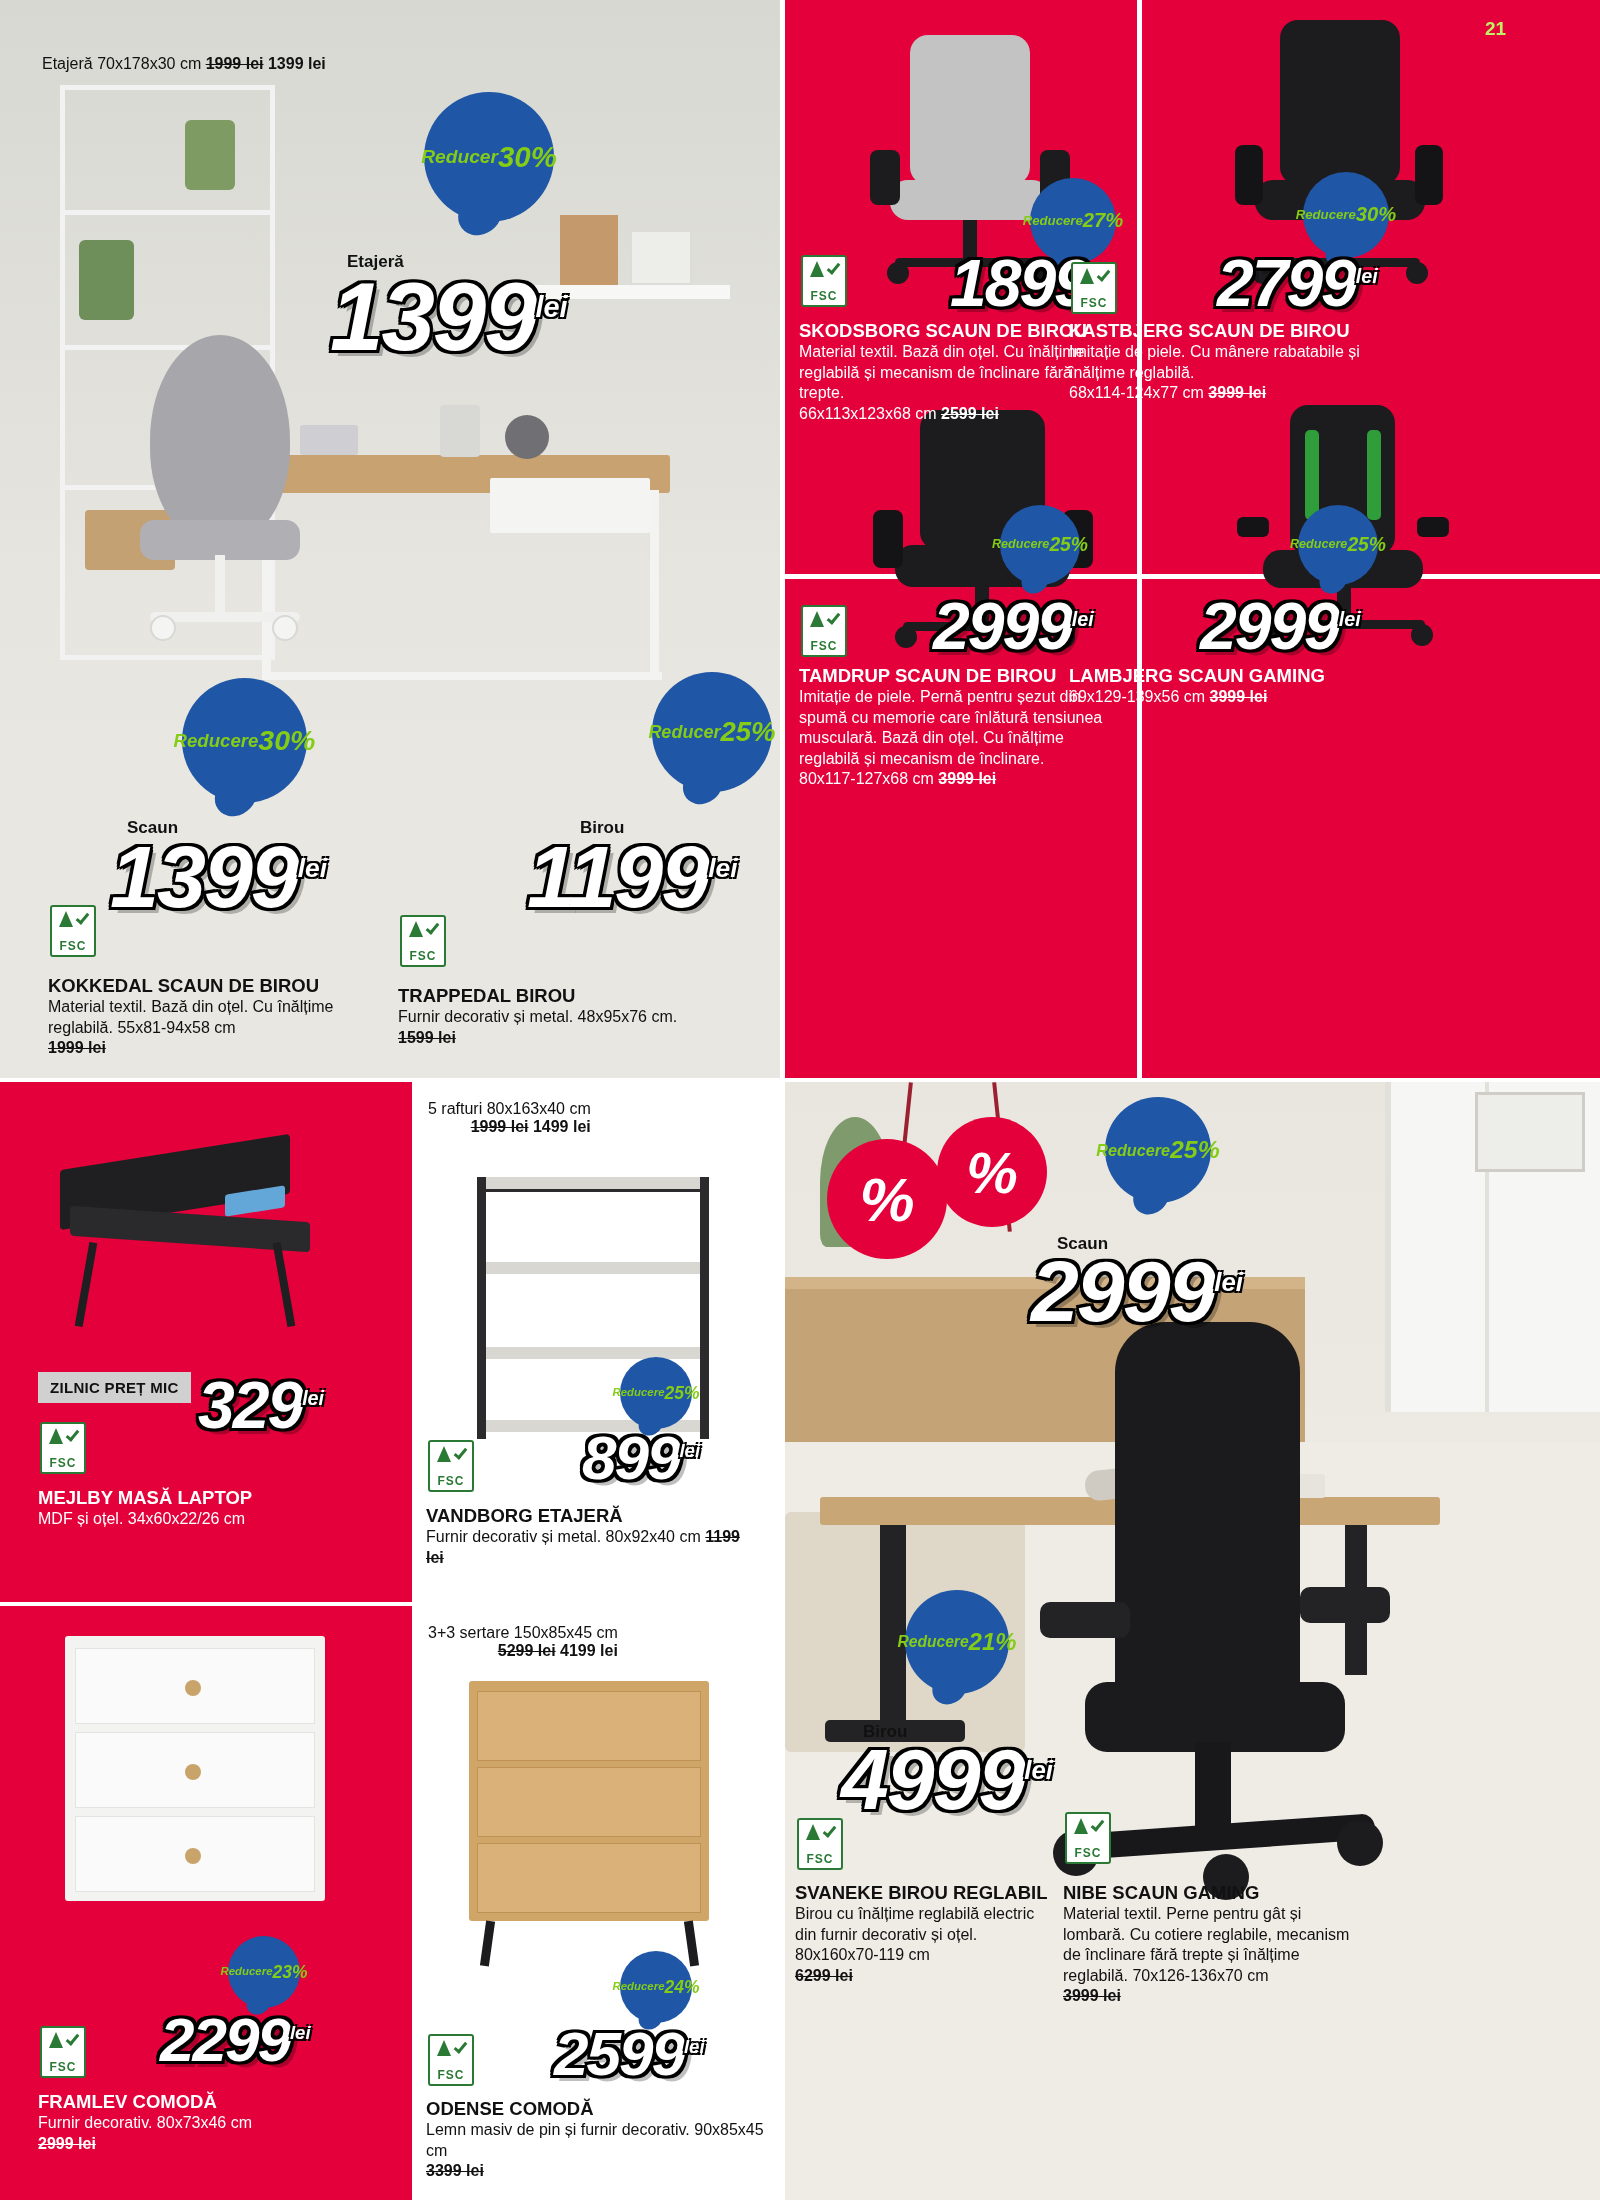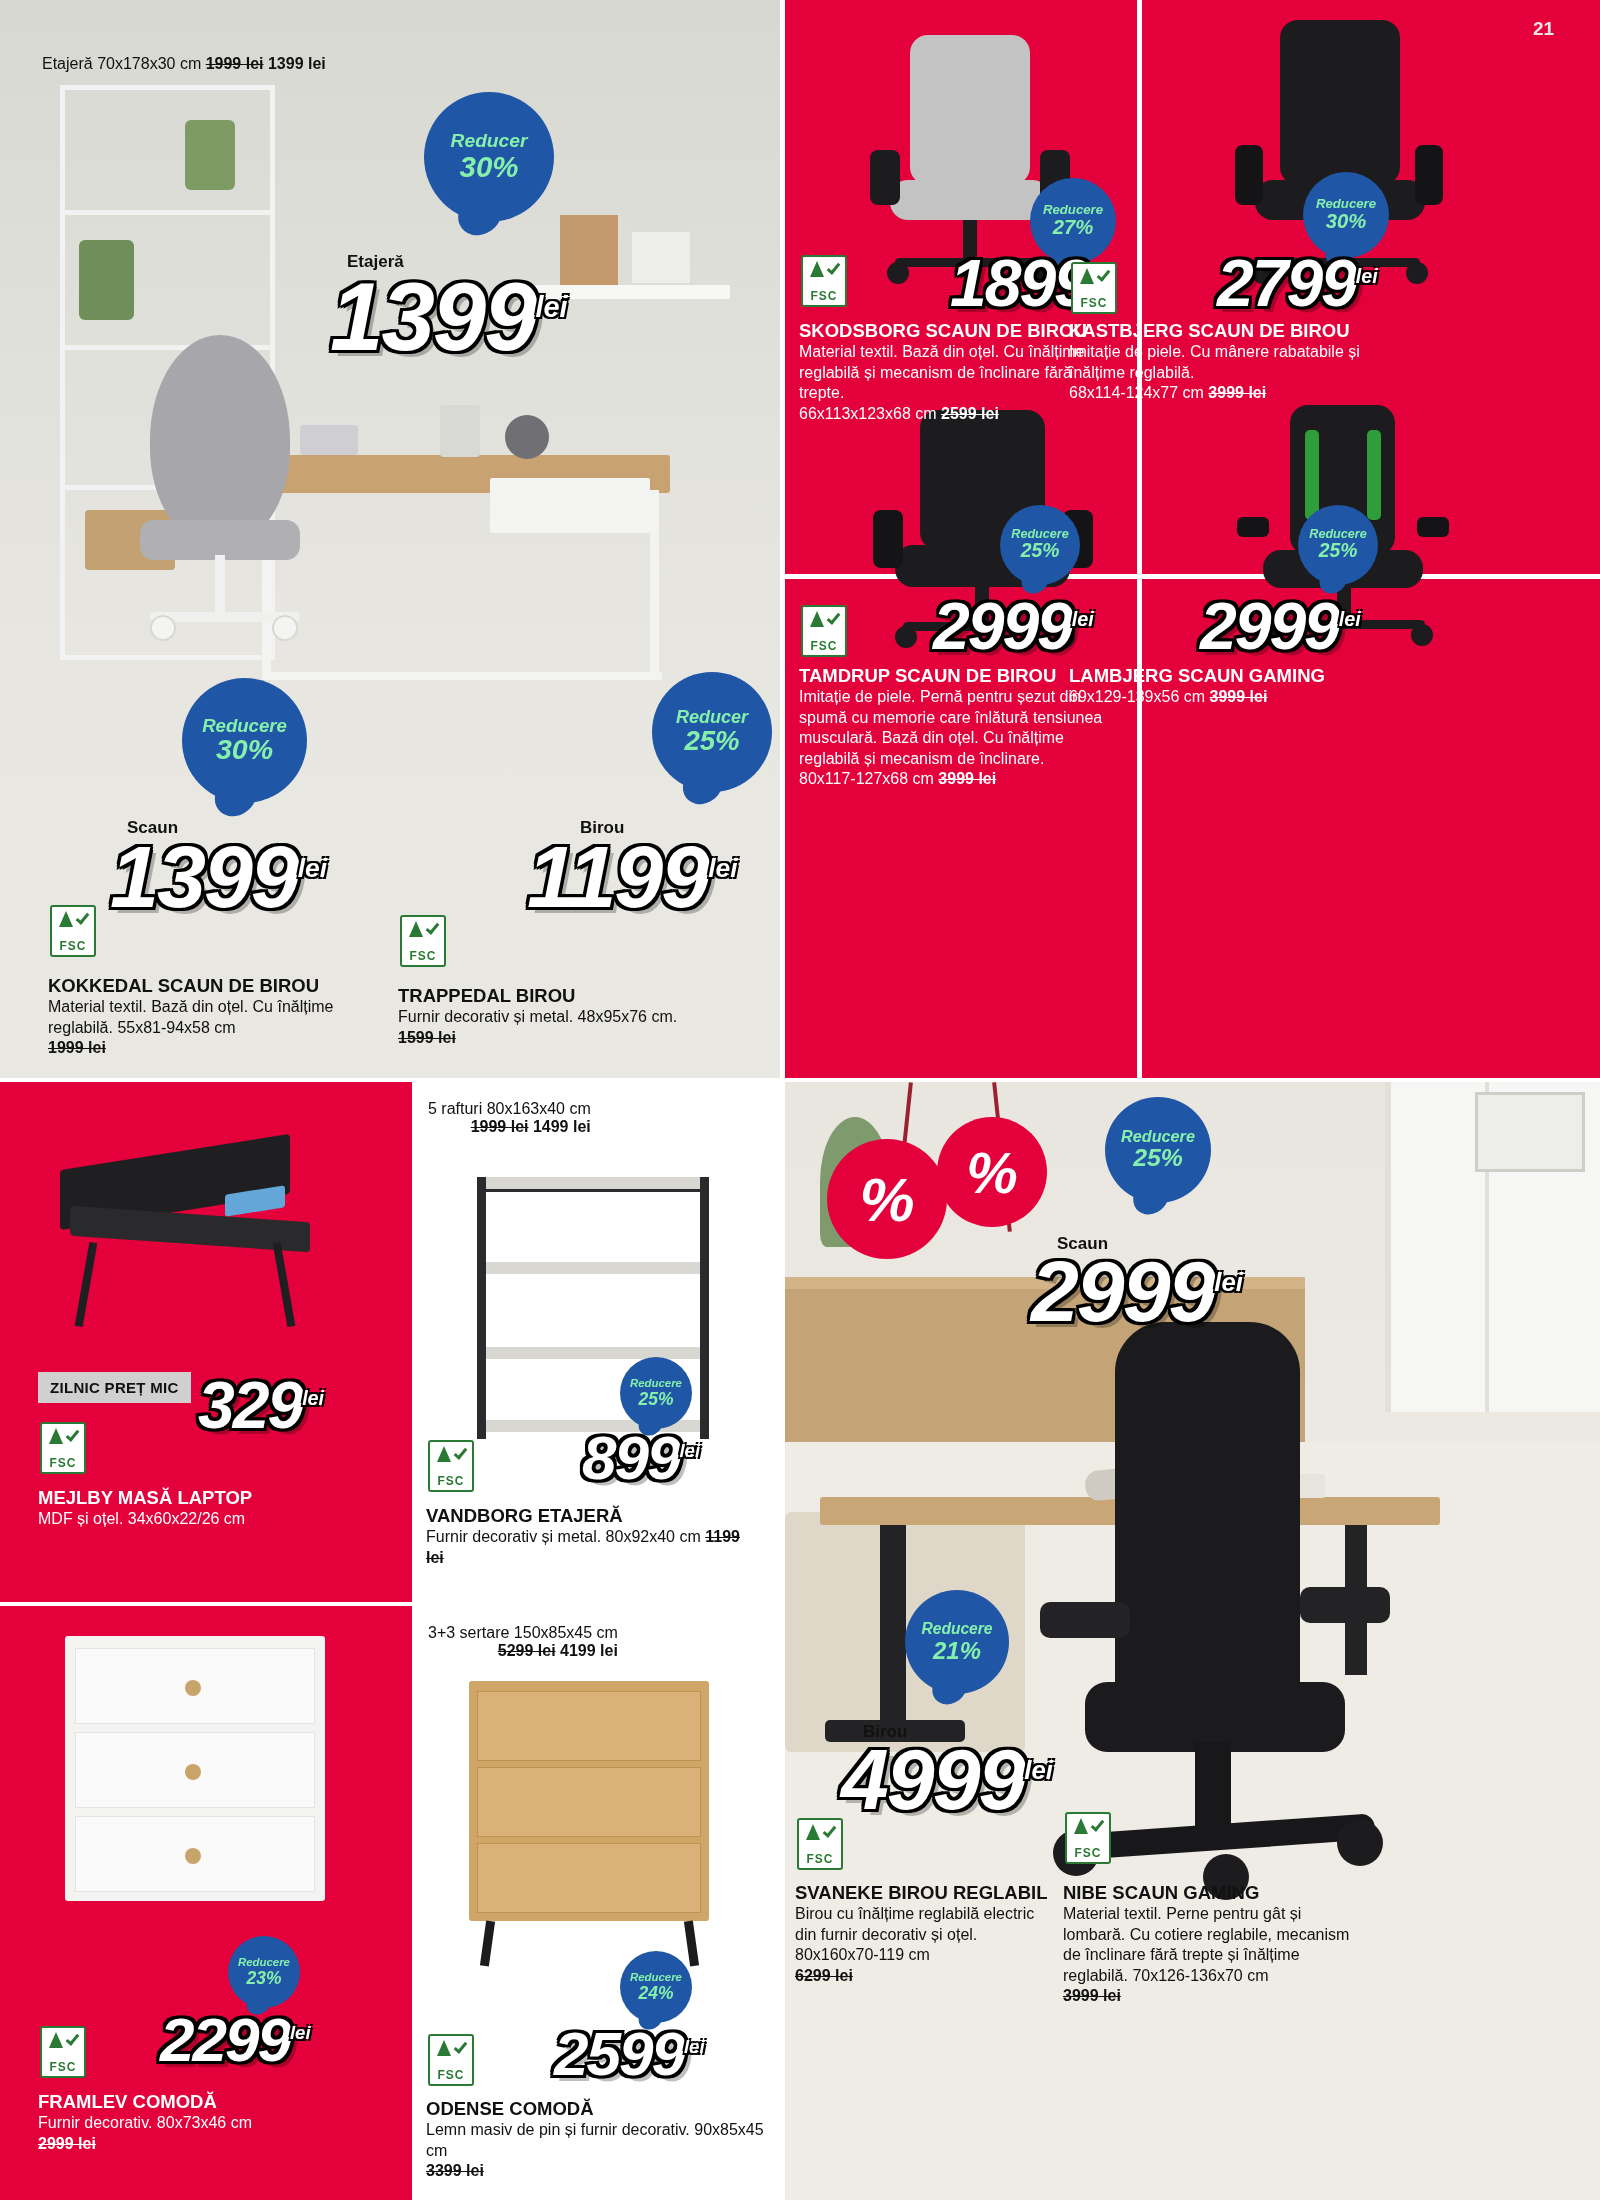--- a/index.html
+++ b/index.html
@@ -15,24 +15,23 @@
 
   
   .panel { position: absolute; overflow: hidden; }
   .red { background: #e4003a; }
   .white { background: #ffffff; }
 
   
   .disc {
     position: absolute;
     background: #1f56a5;
-    color: #86efac;
+    color: #84cc16;
     border-radius: 50%;
     display: flex;
-    flex-direction: column;
     align-items: center;
     justify-content: center;
     font-style: italic;
     font-weight: bold;
     line-height: 1.05;
     text-align: center;
     z-index: 6;
   }
   .disc::after {
     content: "";
@@ -125,25 +124,24 @@
     color: #111;
     font-weight: bold;
     font-size: 15px;
     letter-spacing: .3px;
     padding: 7px 12px;
     z-index: 7;
   }
 
   .pagenum {
     position: absolute;
-    color: #e5e5e5;
+    color: #bef264;
     font-size: 19px;
     font-weight: bold;
     z-index: 9;
-    margin-left: 48px;
   }
 
   
   .burst {
     position: absolute;
     background: #e4003a;
     color: #fff;
     font-weight: bold;
     font-style: italic;
     display: flex; align-items: center; justify-content: center;

